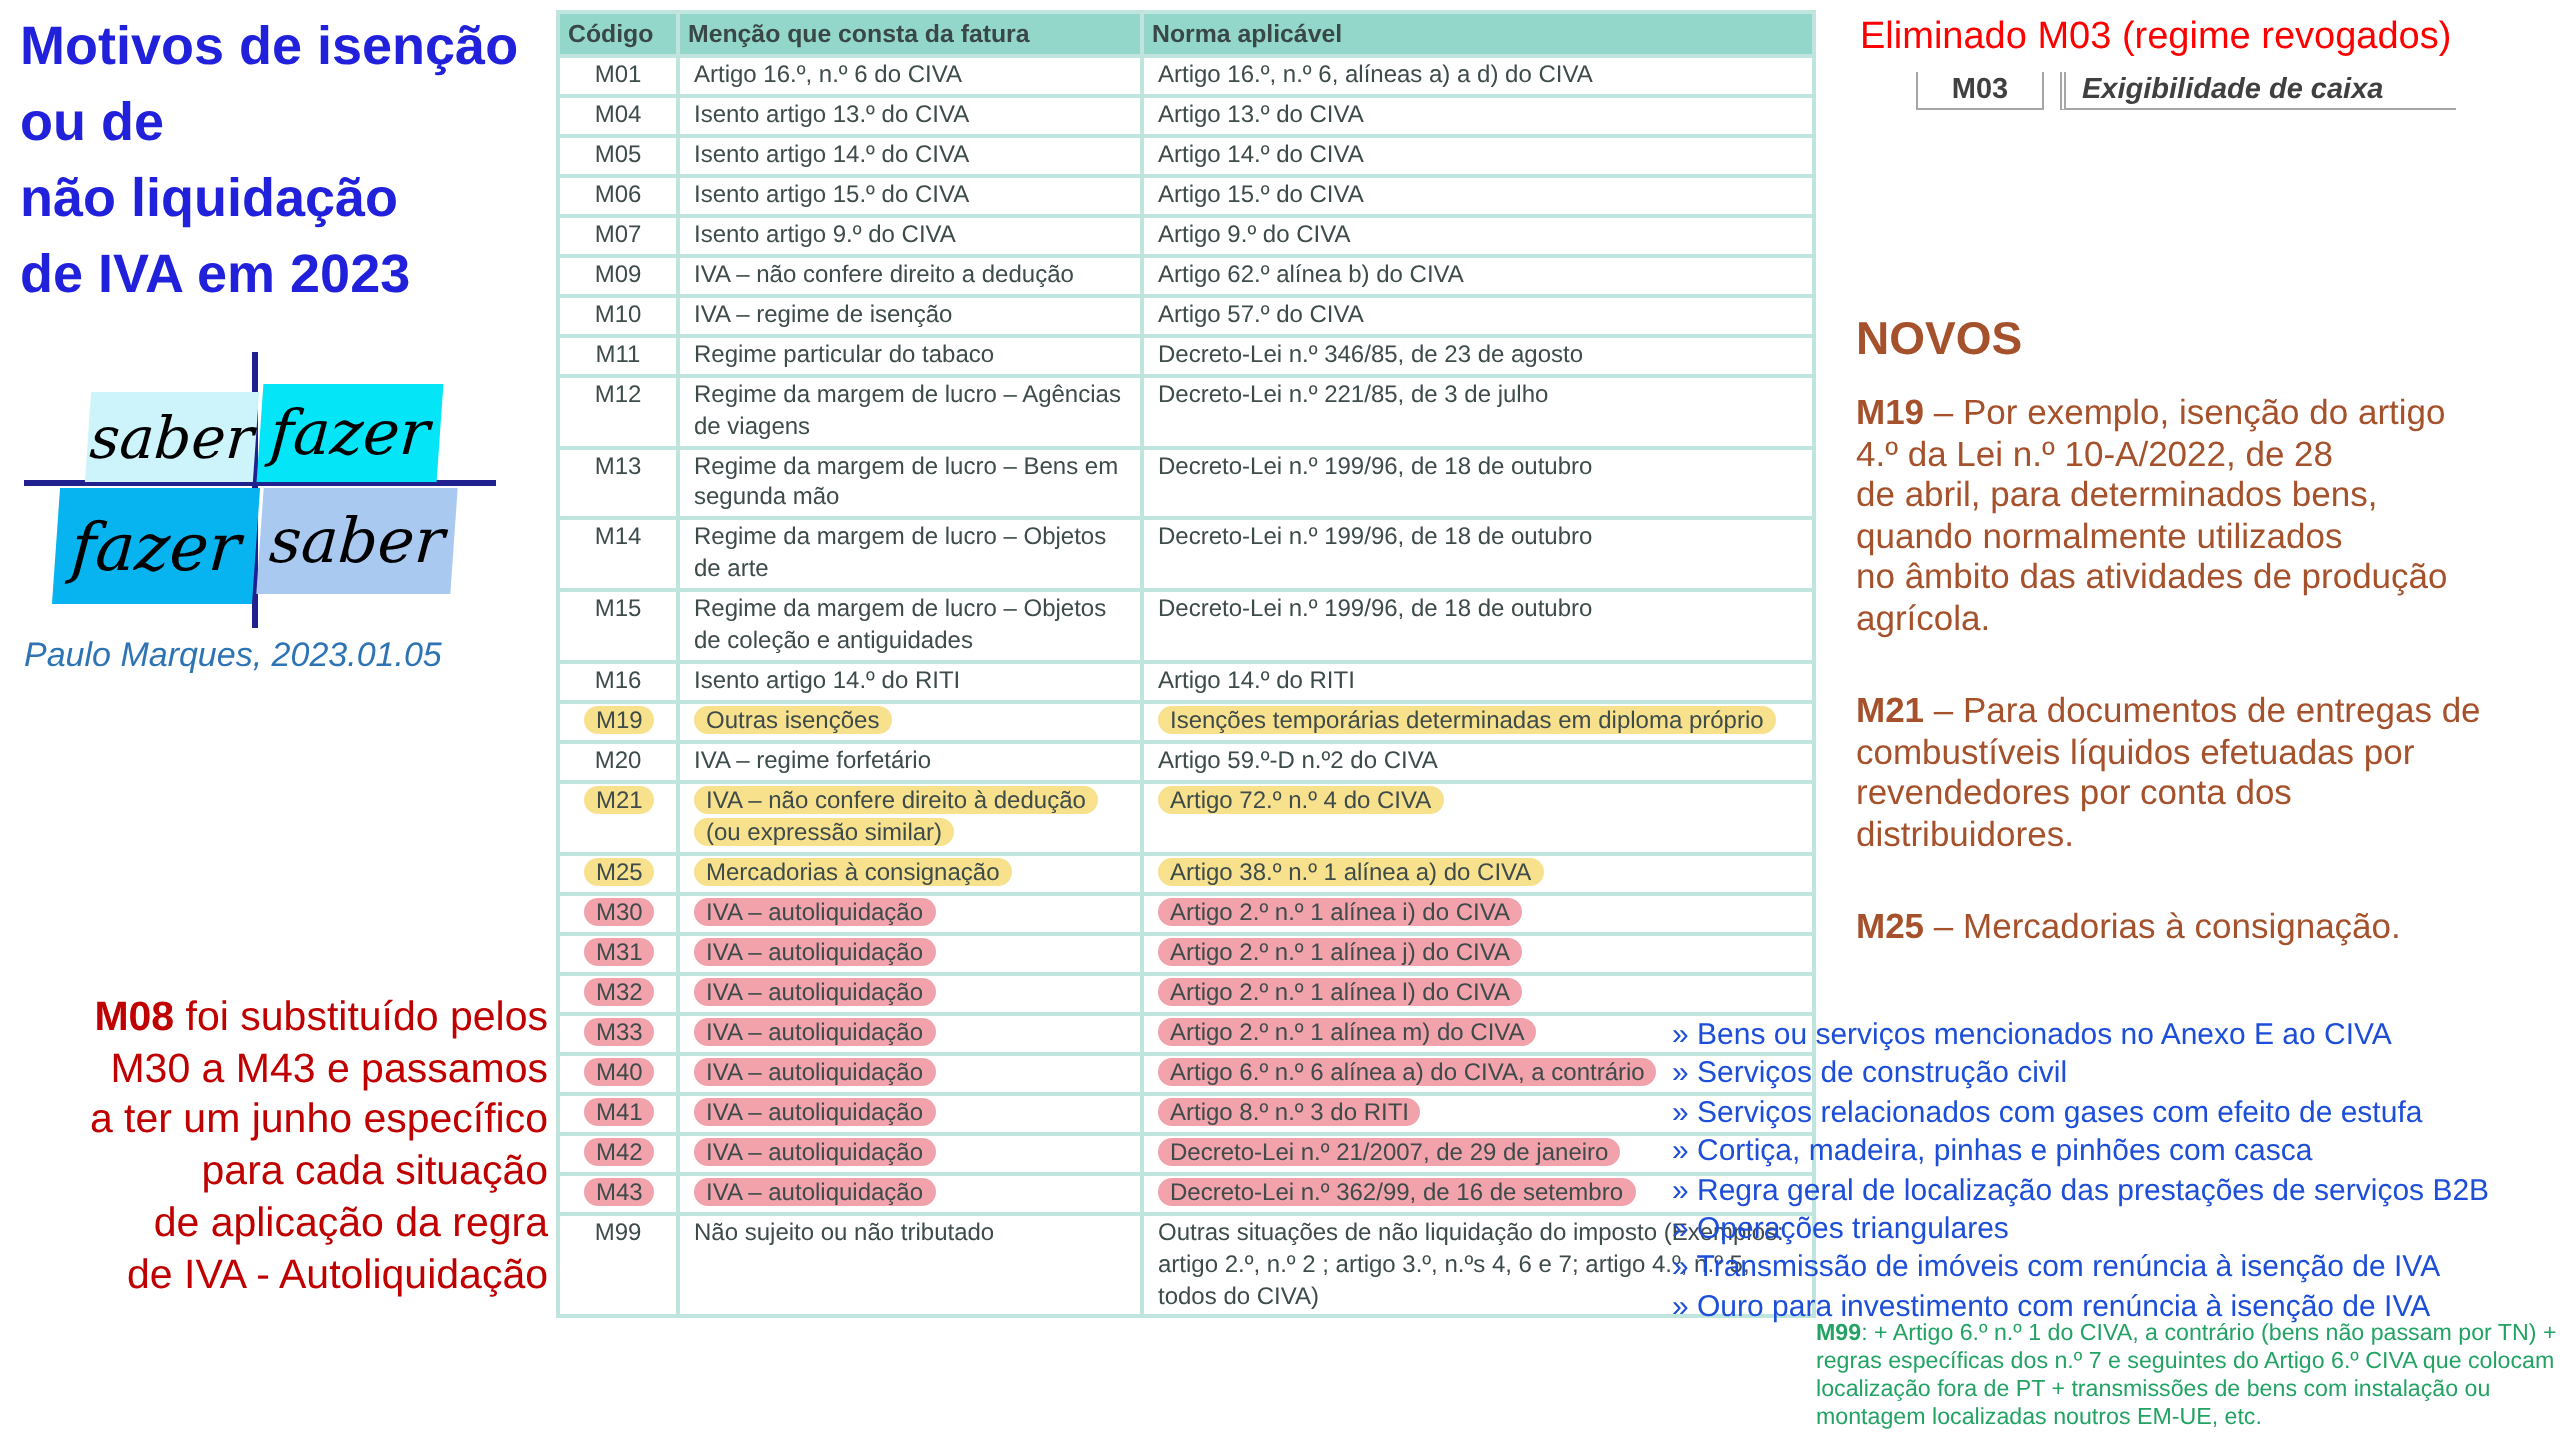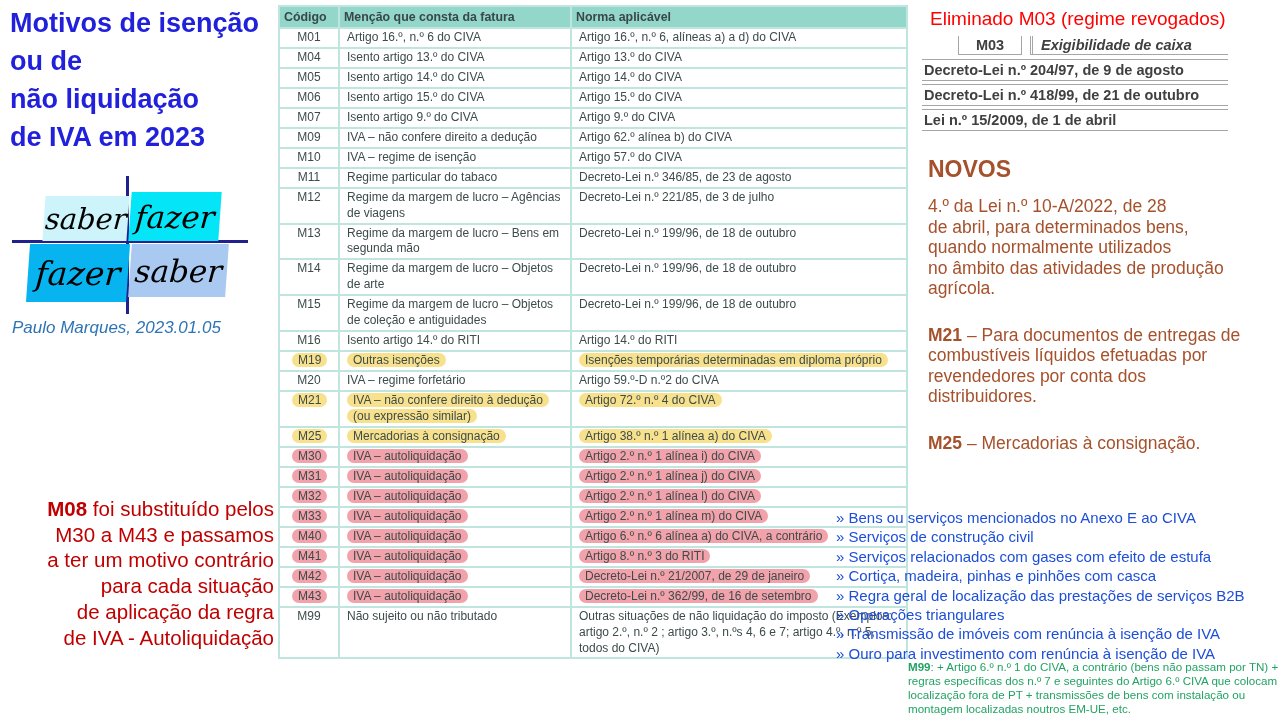--- a/index.html
+++ b/index.html
@@ -87,21 +87,21 @@
     <div class="quad tr">fazer</div>
     <div class="quad bl">fazer</div>
     <div class="quad br">saber</div>
   </div>
 
   <div class="author">Paulo Marques, 2023.01.05</div>
 
   <div class="m08">
       <div><b>M08</b> foi substituído pelos</div>
       <div>M30 a M43 e passamos</div>
-      <div>a ter um motivo contrário</div>
+      <div>a ter um junho específico</div>
       <div>para cada situação</div>
       <div>de aplicação da regra</div>
       <div>de IVA - Autoliquidação</div>
     </div>
 
   <div class="tablewrap">
     <table class="iva">
       <colgroup>
           <col class="c1">
           <col class="c2">
@@ -259,31 +259,27 @@
       <div class="bullet">» Transmissão de imóveis com renúncia à isenção de IVA</div>
       <div class="bullet">» Ouro para investimento com renúncia à isenção de IVA</div>
     </div>
 
   <div class="elim-heading">Eliminado M03 (regime revogados)</div>
   <div class="m03table">
     <div class="m03row1">
       <span class="m03cell">M03</span>
       <span class="m03label">Exigibilidade de caixa</span>
     </div>
-    <div>
-        <div class="law">Decreto-Lei n.º 204/97, de 9 de agosto</div>
-        <div class="law">Decreto-Lei n.º 418/99, de 21 de outubro</div>
-        <div class="law">Lei n.º 15/2009, de 1 de abril</div>
-      </div>
   </div>
 
   <div class="novos">
     <div class="novos-heading">NOVOS</div>
     <div>
         <div class="novo">
+          <div><b>M19</b> – Por exemplo, isenção do artigo</div>
           <div>4.º da Lei n.º 10-A/2022, de 28</div>
           <div>de abril, para determinados bens,</div>
           <div>quando normalmente utilizados</div>
           <div>no âmbito das atividades de produção</div>
           <div>agrícola.</div>
         </div>
         <div class="novo">
           <div><b>M21</b> – Para documentos de entregas de</div>
           <div>combustíveis líquidos efetuadas por</div>
           <div>revendedores por conta dos</div>

